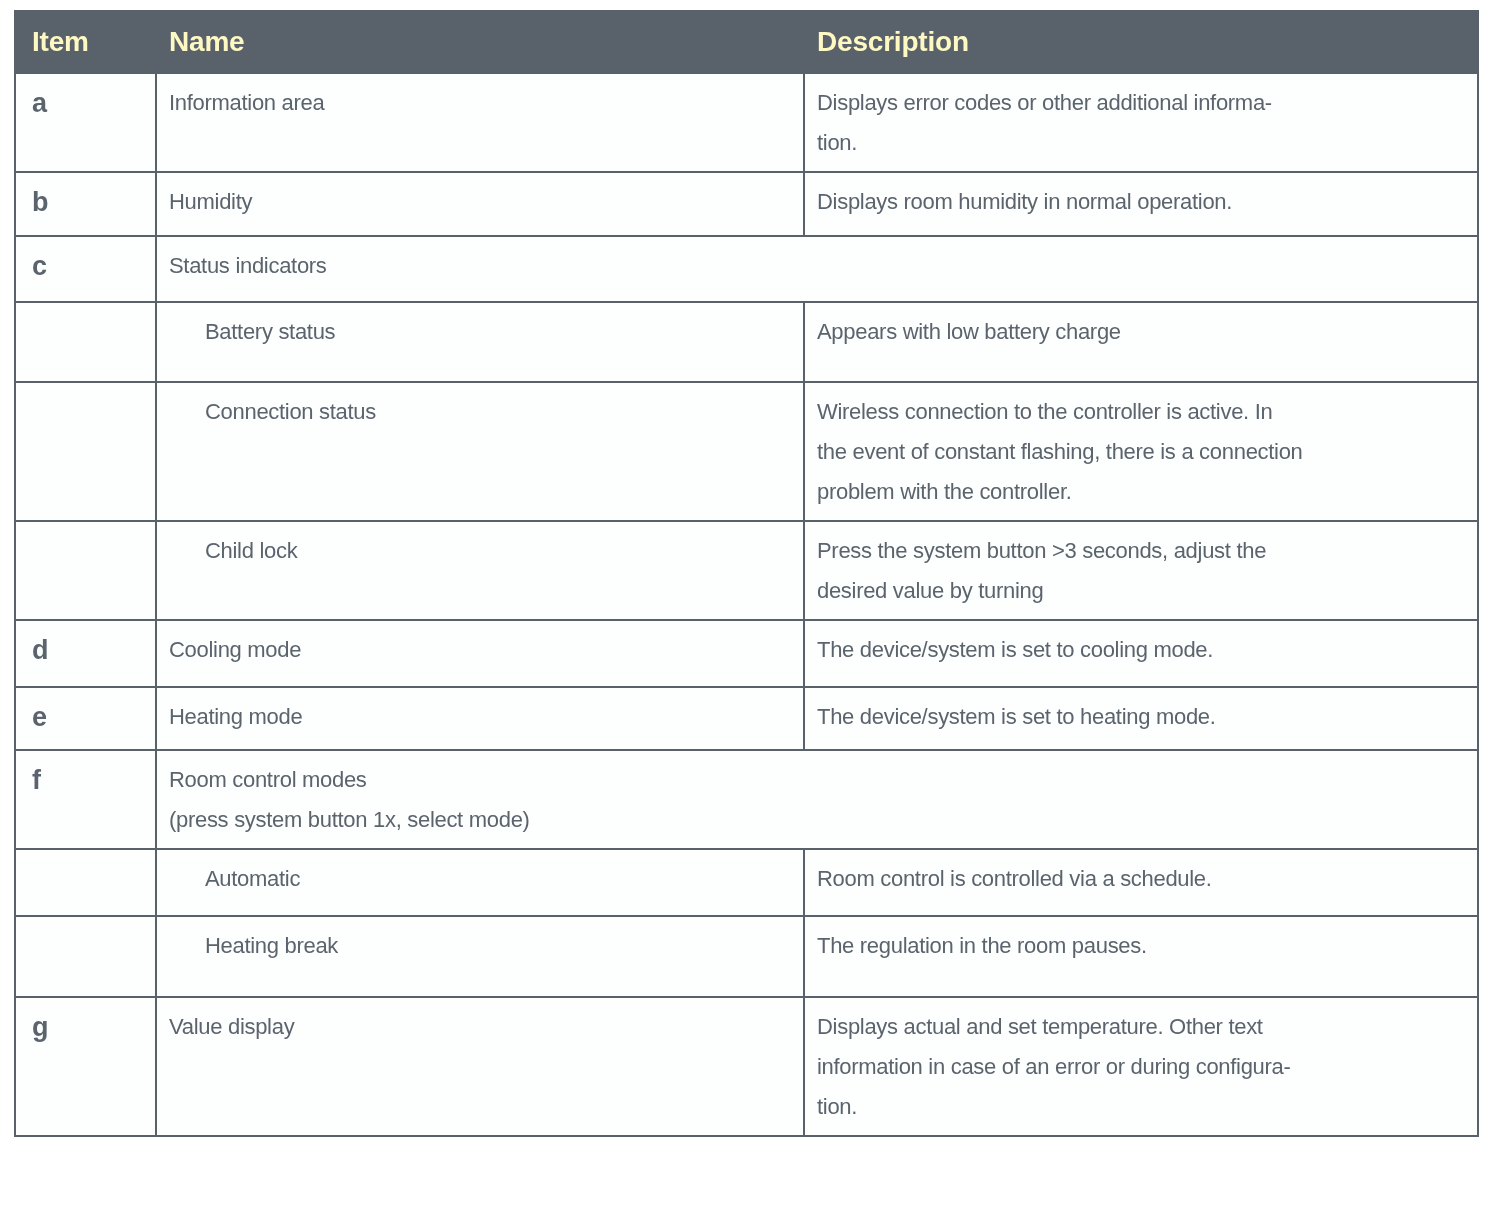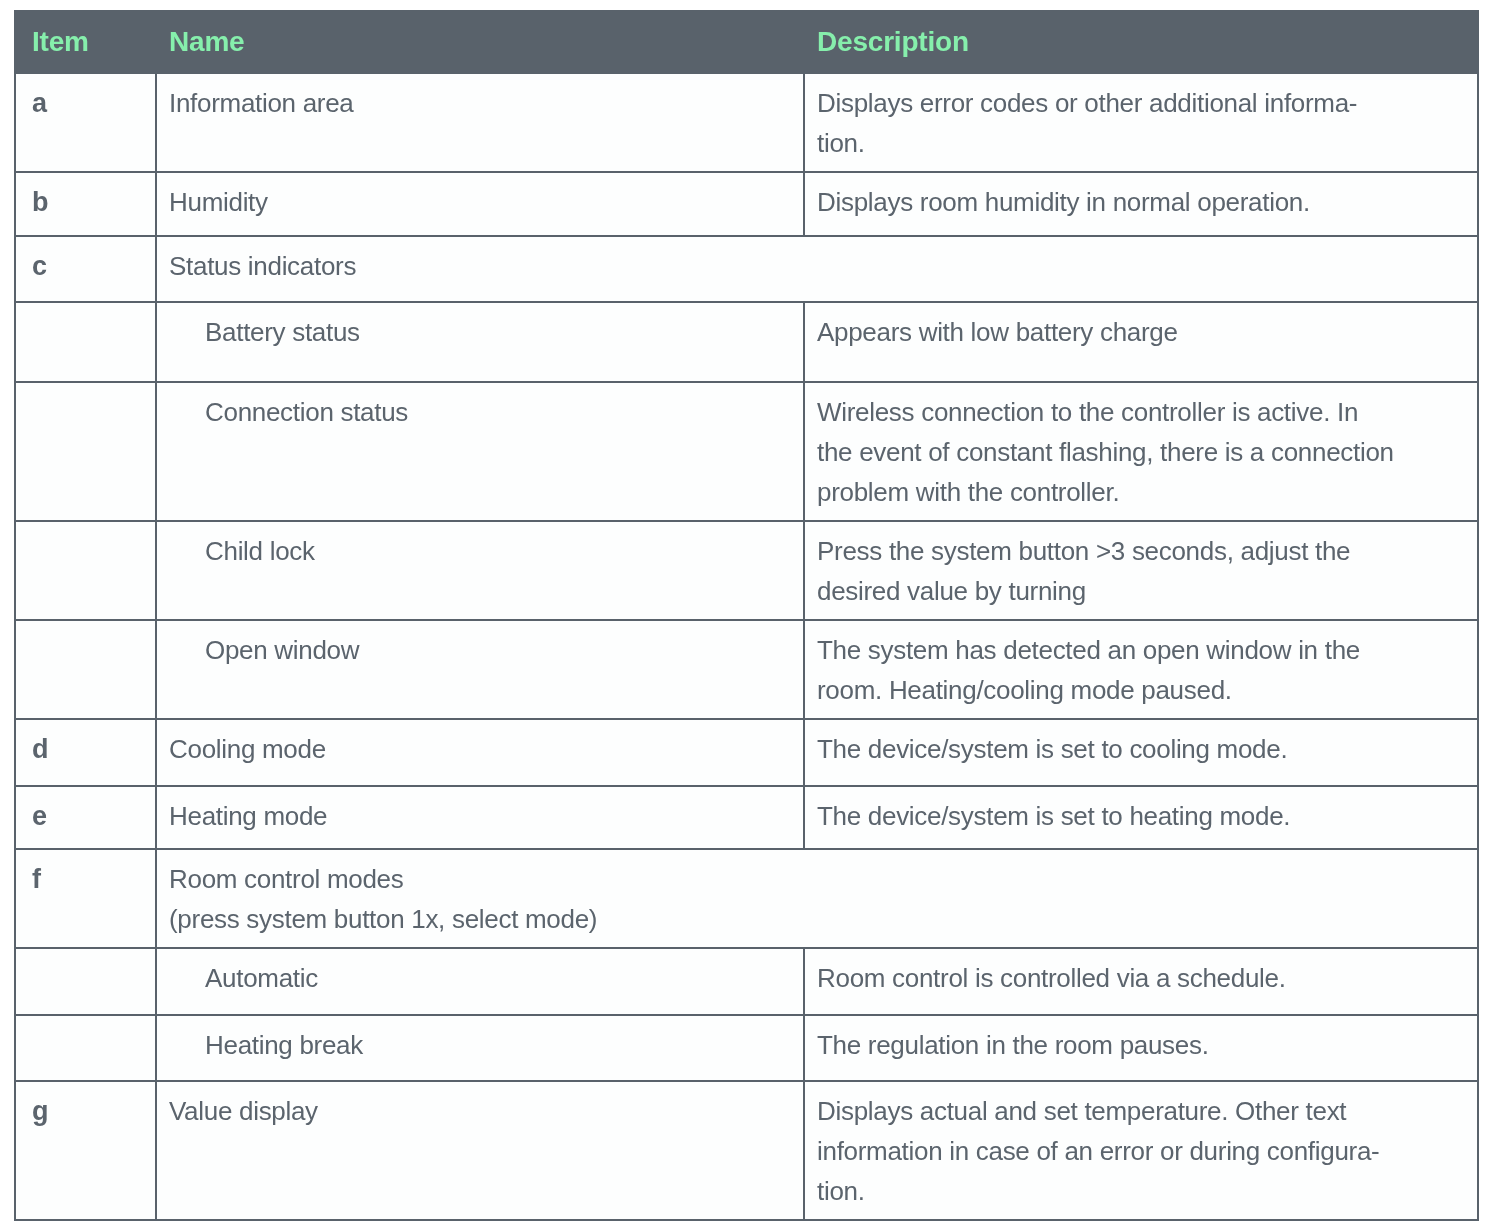--- a/index.html
+++ b/index.html
@@ -20,36 +20,36 @@
     font-family: "Liberation Sans", sans-serif;
     color: #5B646D;
     background: #FDFEFE;
   }
   col.c-item { width: 141px; }
   col.c-name { width: 648px; }
   col.c-desc { width: 674px; }
 
   thead th {
     background: #59626B;
-    color: #86efac;
+    color: #fef9c3;
     font-size: 28px;
     font-weight: bold;
     text-align: left;
     vertical-align: middle;
     height: 60px;
     padding: 0 12px;
     border: 2px solid #59626B;
     letter-spacing: -0.2px;
   }
   thead th.th-item { padding-left: 16px; }
 
   tbody td {
     border: 2px solid #59626B;
     vertical-align: top;
-    font-size: 26px;
+    font-size: 22px;
     line-height: 40px;
     padding: 9px 12px 8px 12px;
     letter-spacing: -0.3px;
     background: #FDFEFE;
   }
   td.item-cell {
     font-weight: bold;
     font-size: 27px;
     padding-left: 16px;
   }
@@ -101,47 +101,41 @@
         <td class="desc-cell">Wireless connection to the controller is active. In
 the event of constant flashing, there is a connection
 problem with the controller.</td>
       </tr>
       <tr class="indent" style="height:87px">
         <td class="item-cell"></td>
         <td class="name-cell">Child lock</td>
         <td class="desc-cell">Press the system button &gt;3 seconds, adjust the
 desired value by turning</td>
       </tr>
-      <tr class="indent" style="height:87px">
-        <td class="item-cell"></td>
-        <td class="name-cell">Open window</td>
-        <td class="desc-cell">The system has detected an open window in the
-room. Heating/cooling mode paused.</td>
-      </tr>
       <tr style="height:67px">
         <td class="item-cell">d</td>
         <td class="name-cell">Cooling mode</td>
         <td class="desc-cell">The device/system is set to cooling mode.</td>
       </tr>
       <tr style="height:63px">
         <td class="item-cell">e</td>
         <td class="name-cell">Heating mode</td>
         <td class="desc-cell">The device/system is set to heating mode.</td>
       </tr>
       <tr style="height:86px">
         <td class="item-cell">f</td>
         <td class="name-cell" colspan="2">Room control modes
 (press system button 1x, select mode)</td>
       </tr>
       <tr class="indent" style="height:67px">
         <td class="item-cell"></td>
         <td class="name-cell">Automatic</td>
         <td class="desc-cell">Room control is controlled via a schedule.</td>
       </tr>
-      <tr class="indent" style="height:66px">
+      <tr class="indent" style="height:81px">
         <td class="item-cell"></td>
         <td class="name-cell">Heating break</td>
         <td class="desc-cell">The regulation in the room pauses.</td>
       </tr>
       <tr style="height:130px">
         <td class="item-cell">g</td>
         <td class="name-cell">Value display</td>
         <td class="desc-cell">Displays actual and set temperature. Other text
 information in case of an error or during configura-
 tion.</td>

